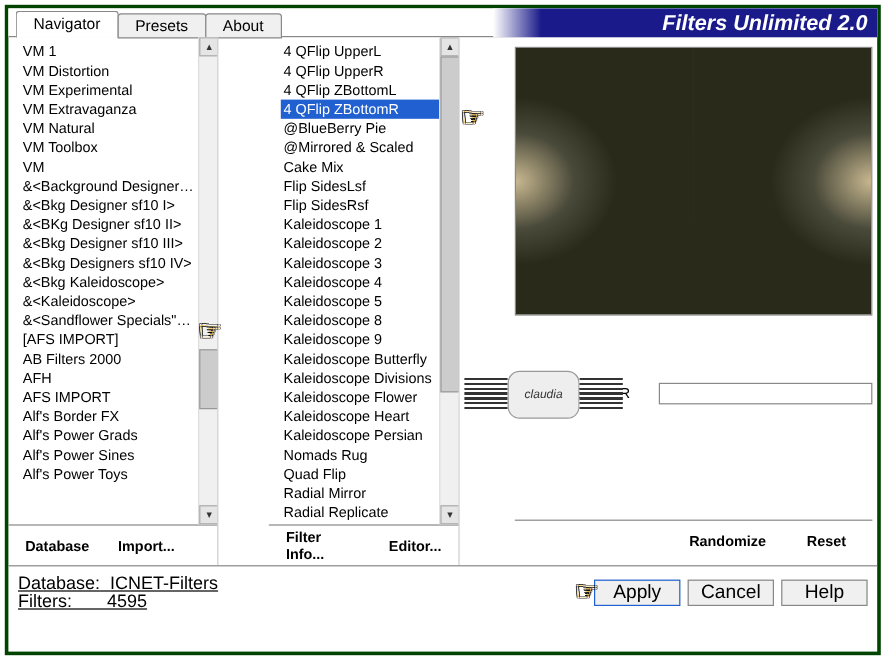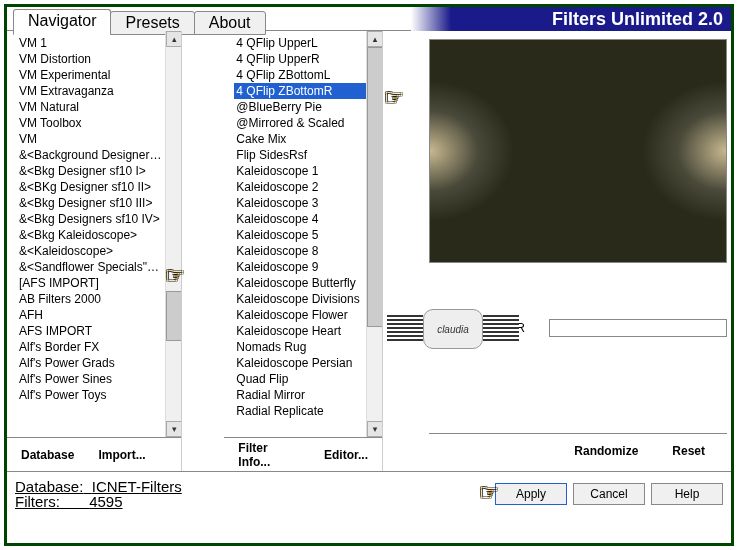--- a/index.html
+++ b/index.html
@@ -1,21 +1,21 @@
 <!DOCTYPE html>
 <html><head>
 <meta charset="utf-8">
 <style>
 * { box-sizing: border-box; font-family: "Segoe UI", Tahoma, Arial, sans-serif; }
 body { margin: 0; background: #fff; padding: 4px; }
 .frame { width: 730px; height: 542px; border: 3px solid #004400; background: #fff; position: relative; }
 .header { position: relative; height: 24px; background: #fff; border-bottom: 1px solid #888; }
-.header-right { position: absolute; right: 0; top: 0; height: 24px; width: 320px; background: linear-gradient(to right, #fff 0, #1a1a8a 40px, #1a1a8a 100%); display: flex; align-items: center; justify-content: flex-end; padding-right: 8px; color: #fff; font-weight: bold; font-size: 18px; }
+.header-right { position: absolute; right: 0; top: 0; height: 24px; width: 320px; background: linear-gradient(to right, #fff 0, #1a1a8a 40px, #1a1a8a 100%); display: flex; align-items: center; justify-content: flex-end; padding-right: 8px; color: #fff; font-weight: bold; font-style: italic; font-size: 18px; }
 .tabs { position: absolute; left: 6px; top: 2px; display: flex; }
-.tab { border: 1px solid #888; border-bottom: 1px solid #fff; background: #fff; padding: 2px 14px; font-size: 16px; margin-right: -1px; border-top-left-radius: 3px; border-top-right-radius: 3px; cursor: pointer; }
+.tab { border: 1px solid #888; border-bottom: 1px solid #fff; background: #fff; padding: 2px 14px; font-size: 13px; margin-right: -1px; border-top-left-radius: 3px; border-top-right-radius: 3px; cursor: pointer; }
 .tab.inactive { background: #f0f0f0; border-bottom: 1px solid #888; margin-top: 2px; }
 .content { display: flex; height: 440px; gap: 42px; }
 .list-col { width: 190px; border-right: 1px solid #ccc; display: flex; flex-direction: column; }
 .list-col2 { width: 172px; border-right: 1px solid #ccc; display: flex; flex-direction: column; }
 .listbox { flex: 1; overflow: hidden; position: relative; font-size: 12px; }
 .list-inner { position: absolute; left: 0; top: 0; right: 16px; bottom: 0; overflow: hidden; padding: 4px 0 4px 10px; }
 .list-item { padding: 1px 2px; white-space: nowrap; overflow: hidden; text-overflow: ellipsis; }
 .list-item.selected { background: #2060d0; color: #fff; }
 .scrollbar { position: absolute; right: 0; top: 0; width: 16px; height: 100%; background: #f0f0f0; border-left: 1px solid #ddd; }
 .scroll-btn { width: 16px; height: 16px; background: #e5e5e5; border: 1px solid #aaa; display:flex;align-items:center;justify-content:center;font-size:9px;color:#333; }
@@ -32,21 +32,21 @@
 .watermark { position: absolute; left: 380px; top: 302px; z-index: 3; display:flex; align-items:center; }
 .wm-bars { width: 36px; height: 28px; background: repeating-linear-gradient(#333 0 2px,#fff 2px 4px); }
 .wm-center { width: 60px; height: 40px; background:#eee; border:1px solid #999; display:flex;align-items:center;justify-content:center;font-size:10px;font-style:italic;color:#333;border-radius:10px;}
 .slider-row { margin-top: 56px; width: 298px; display:flex; align-items:center; }
 .slider-label { font-size: 12px; width: 120px; }
 .slider-track { flex:1; height:18px; border:1px solid #888; background:#fff;}
 .right-bottom { border-top:1px solid #888; height:34px; display:flex; justify-content:flex-end; align-items:center; gap: 18px; padding: 0 14px; }
 .footer { border-top:1px solid #888; height: 44px; display:flex; align-items:center; padding: 0 8px; position:relative; }
 .footer-left { font-size: 15px; line-height: 15px; text-decoration: underline; }
 .footer-btns { position:absolute; right: 8px; display:flex; gap: 6px; }
-.btn { width: 72px; height: 22px; font-size: 12px; background:#f0f0f0; border:1px solid #888; cursor:pointer; display:flex;align-items:center;justify-content:center; }
+.btn { width: 72px; height: 22px; font-size: 16px; background:#f0f0f0; border:1px solid #888; cursor:pointer; display:flex;align-items:center;justify-content:center; }
 .btn.primary { border:1px solid #2060d0; }
 .pointer-cursor { position:absolute; z-index:5; font-size:22px; transform: scaleX(-1); color:#f8c040; text-shadow: 1px 1px 0 #000, -1px 1px 0 #000, 1px -1px 0 #000, -1px -1px 0 #000; pointer-events:none; }
 </style>
 </head>
 <body>
 
 <div class="frame">
 
   <div class="header">
     <div class="tabs">
@@ -102,34 +102,35 @@
     <div class="list-col2" style="position:relative;">
       <div class="listbox">
         <div class="list-inner" id="filt-list">
             <div class="list-item">4 QFlip UpperL</div>
             <div class="list-item">4 QFlip UpperR</div>
             <div class="list-item">4 QFlip ZBottomL</div>
             <div class="list-item selected">4 QFlip ZBottomR</div>
             <div class="list-item">@BlueBerry Pie</div>
             <div class="list-item">@Mirrored &amp; Scaled</div>
             <div class="list-item">Cake Mix</div>
+            <div class="list-item">Flip SidesLsf</div>
             <div class="list-item">Flip SidesRsf</div>
             <div class="list-item">Kaleidoscope 1</div>
             <div class="list-item">Kaleidoscope 2</div>
             <div class="list-item">Kaleidoscope 3</div>
             <div class="list-item">Kaleidoscope 4</div>
             <div class="list-item">Kaleidoscope 5</div>
             <div class="list-item">Kaleidoscope 8</div>
             <div class="list-item">Kaleidoscope 9</div>
             <div class="list-item">Kaleidoscope Butterfly</div>
             <div class="list-item">Kaleidoscope Divisions</div>
             <div class="list-item">Kaleidoscope Flower</div>
             <div class="list-item">Kaleidoscope Heart</div>
+            <div class="list-item">Kaleidoscope Persian</div>
             <div class="list-item">Nomads Rug</div>
-            <div class="list-item">Kaleidoscope Persian</div>
             <div class="list-item">Quad Flip</div>
             <div class="list-item">Radial Mirror</div>
             <div class="list-item">Radial Replicate</div>
           </div>
         <div class="scrollbar">
           <div class="scroll-btn">▴</div>
           <div class="scroll-thumb" style="top:16px;height:280px;"></div>
           <div class="scroll-btn bottom">▾</div>
         </div>
       </div>

